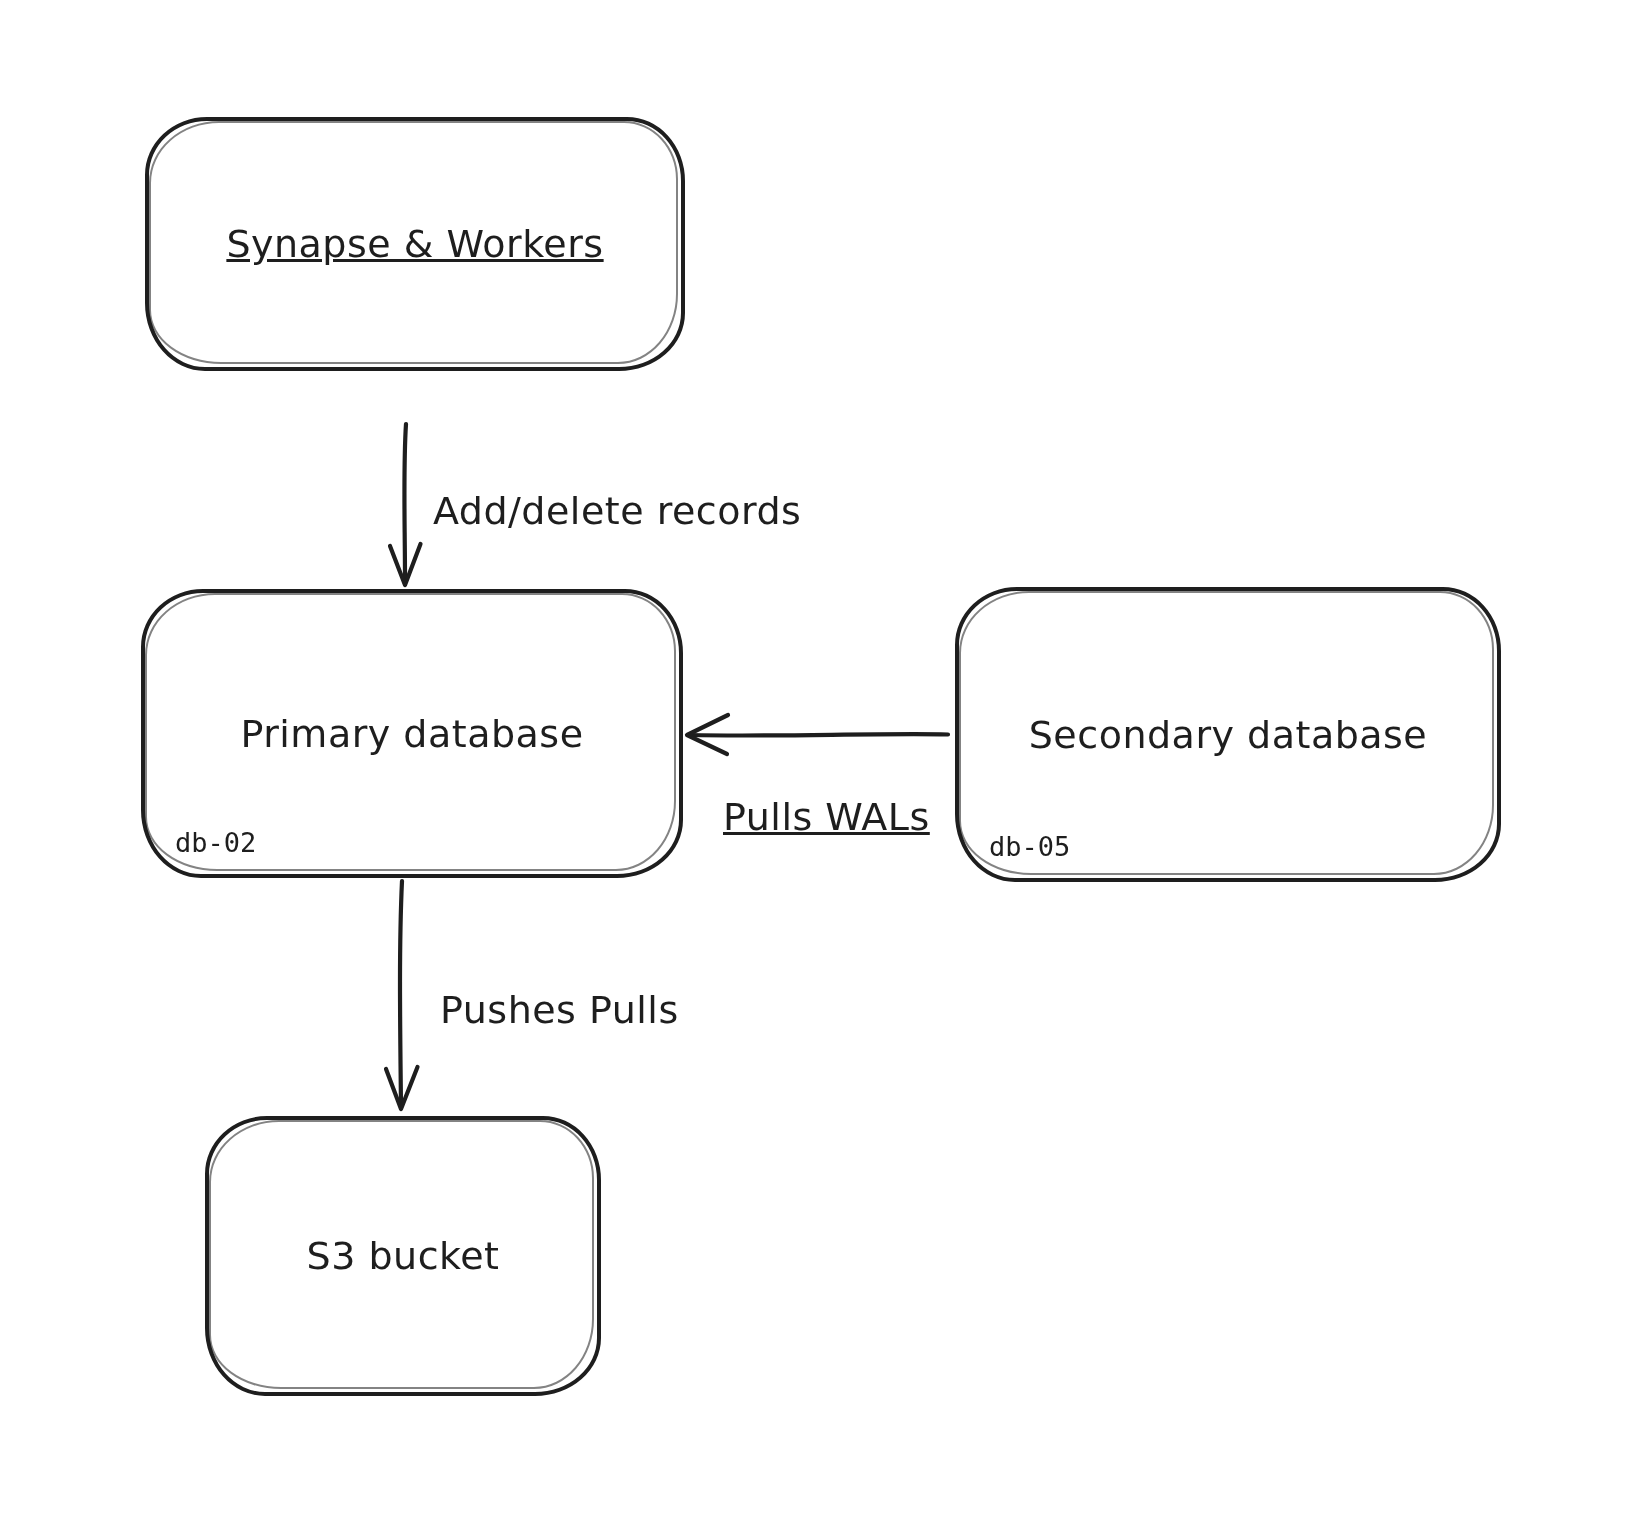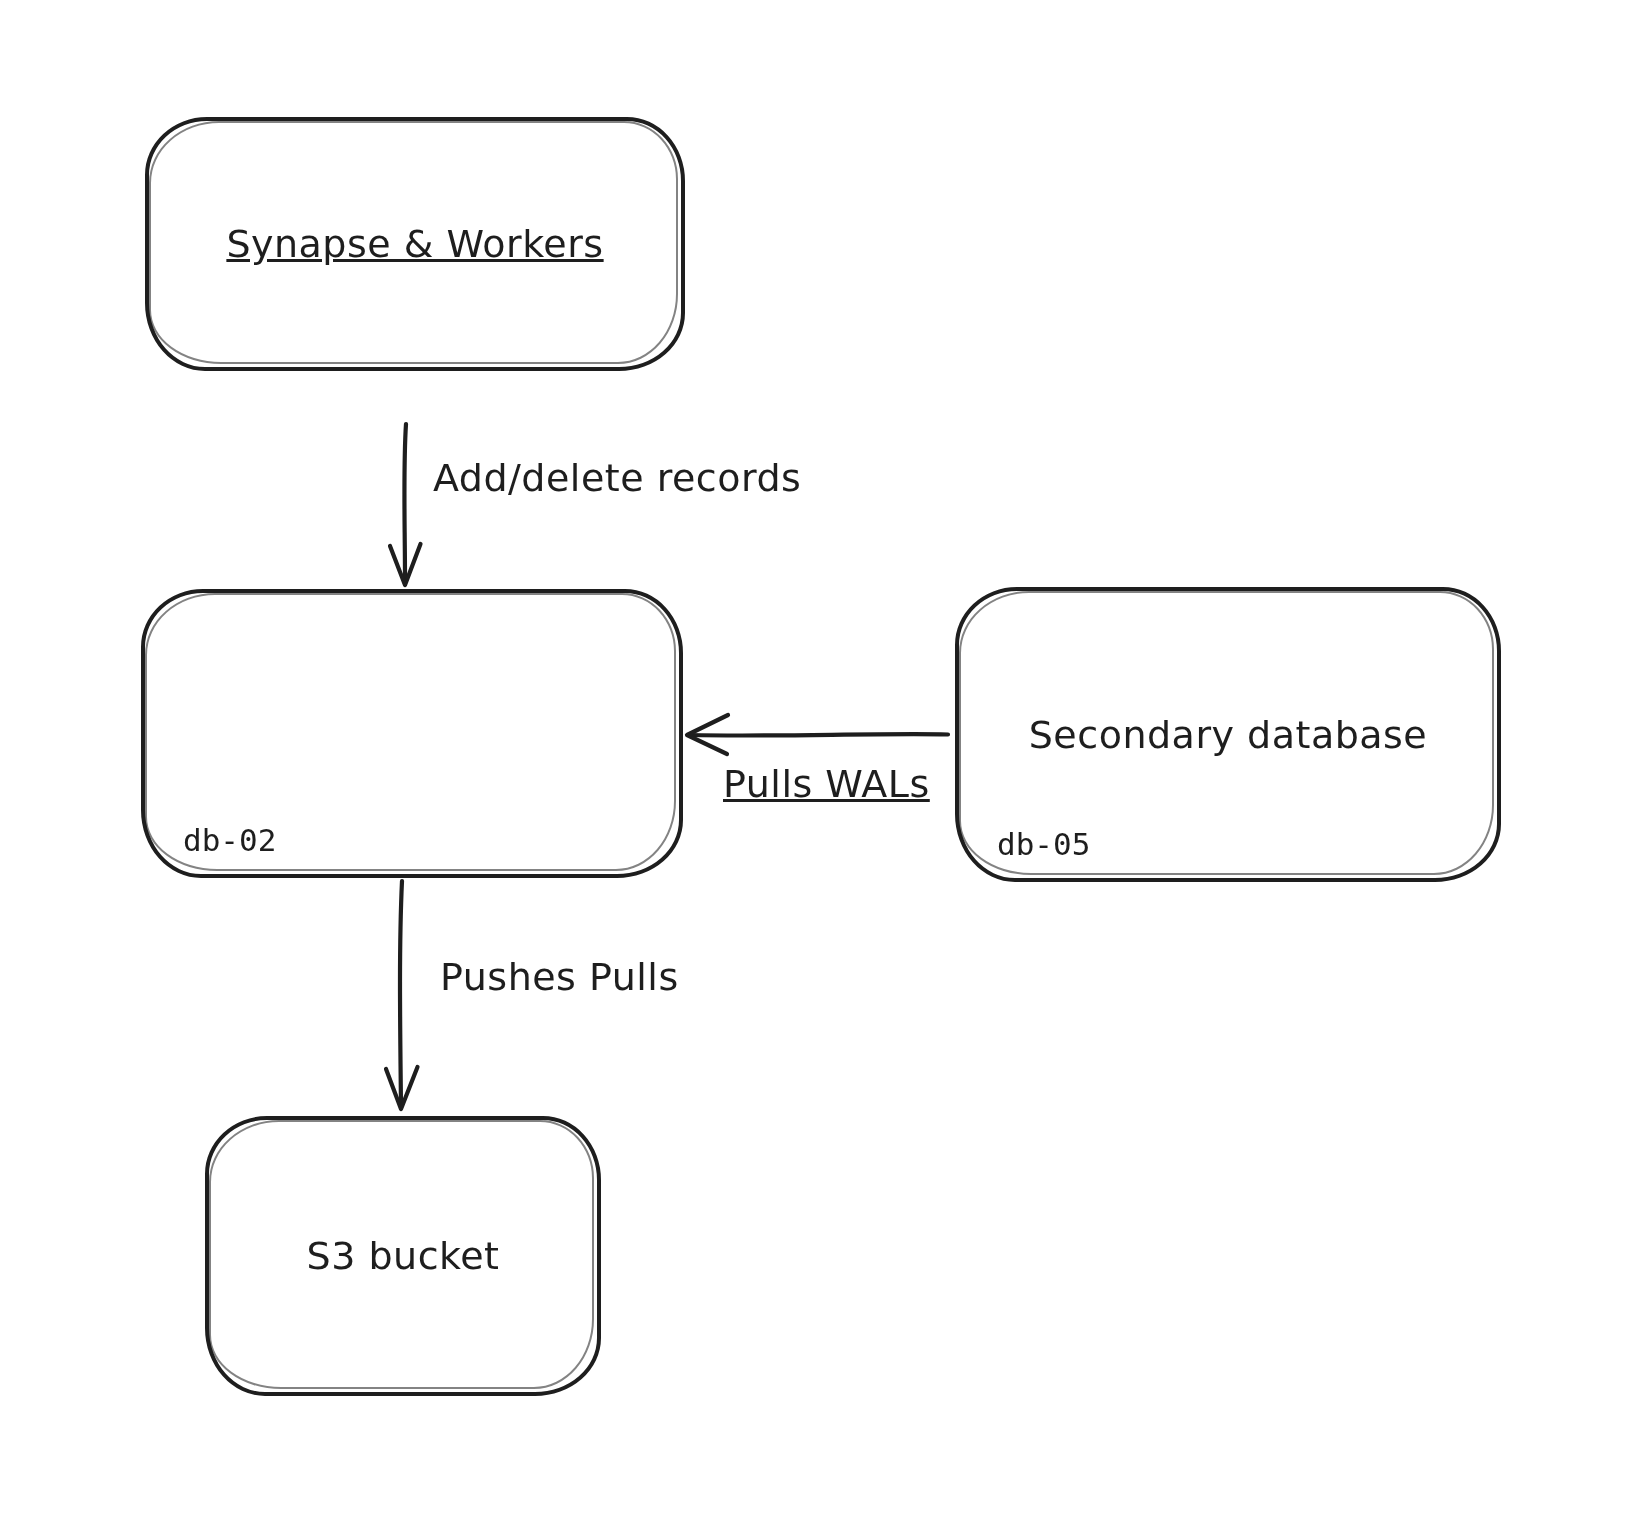--- a/index.html
+++ b/index.html
@@ -55,31 +55,32 @@
     pointer-events: none;
   }
   .node-label {
     font-size: 38px;
     letter-spacing: 0.5px;
     white-space: nowrap;
     text-align: center;
   }
   .corner-tag {
     position: absolute;
-    left: 38px;
+    left: 30px;
     bottom: 16px;
     font-family: "DejaVu Sans Mono", "Liberation Mono", monospace;
-    font-size: 31px;
+    font-size: 27px;
     white-space: nowrap;
   }
   .edge-label {
     position: absolute;
     font-size: 38px;
     letter-spacing: 0.5px;
     white-space: nowrap;
+    margin-top: 33px;
   }
   #node-synapse    { left: 145px; top: 117px;  width: 540px; height: 254px; text-decoration: underline; }
   #node-primary    { left: 141px; top: 589px;  width: 542px; height: 289px; }
   #node-secondary  { left: 955px; top: 587px;  width: 546px; height: 295px; }
   #node-s3         { left: 205px; top: 1116px; width: 396px; height: 280px; }
   #label-add-delete  { left: 433px; top: 456px; }
   #label-pulls-wals  { left: 723px; top: 762px; text-decoration: underline; }
   #label-pushes-wals { left: 440px; top: 955px; }
 </style>
 </head>
@@ -100,20 +101,21 @@
       <path d="M 402 881 C 399 945, 400 1020, 401 1105"></path>
       <path d="M 386 1069 L 401 1109 L 417.5 1067"></path>
     </g>
   </svg>
 
   <div class="node" id="node-synapse">
     <div class="node-label">Synapse &amp; Workers</div>
   </div>
 
   <div class="node" id="node-primary">
+    <div class="node-label">Primary database</div>
     <div class="corner-tag">db-02</div>
   </div>
 
   <div class="node" id="node-secondary">
     <div class="node-label">Secondary database</div>
     <div class="corner-tag">db-05</div>
   </div>
 
   <div class="node" id="node-s3">
     <div class="node-label">S3 bucket</div>

